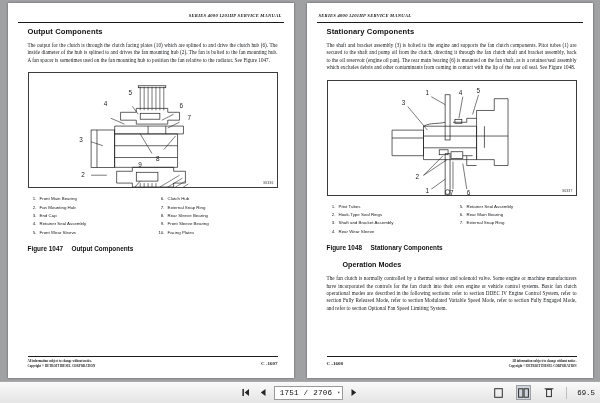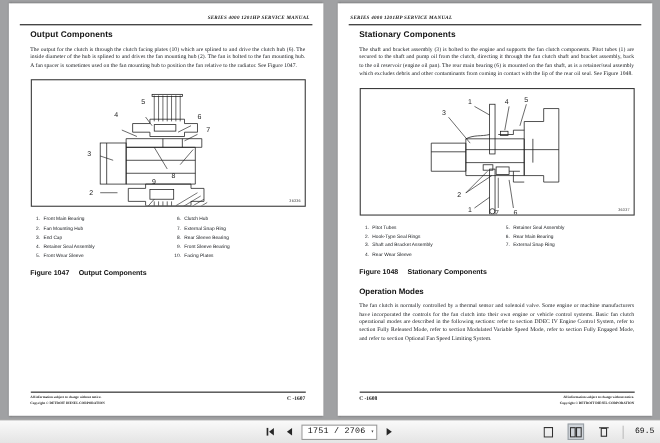--- a/index.html
+++ b/index.html
@@ -114,21 +114,21 @@
     font-size: 6.4px;
     color: #111;
   }
   .caption .cnum { width: 44px; flex: none; }
 
   h3.sub {
     font-family: "Liberation Sans", sans-serif;
     font-weight: bold;
     font-size: 7.2px;
     color: #111;
-    margin: 9px 0 6px 0;
+    margin: 9px 0 6px 16px;
   }
 
   
   .foot {
     position: absolute; left: 20px; right: 16px; bottom: 10px;
     border-top: 1.1px solid #1d1d1d;
     padding-top: 2.5px;
     display: flex; justify-content: space-between; align-items: flex-start;
   }
   .page.right .foot { flex-direction: row-reverse; }

